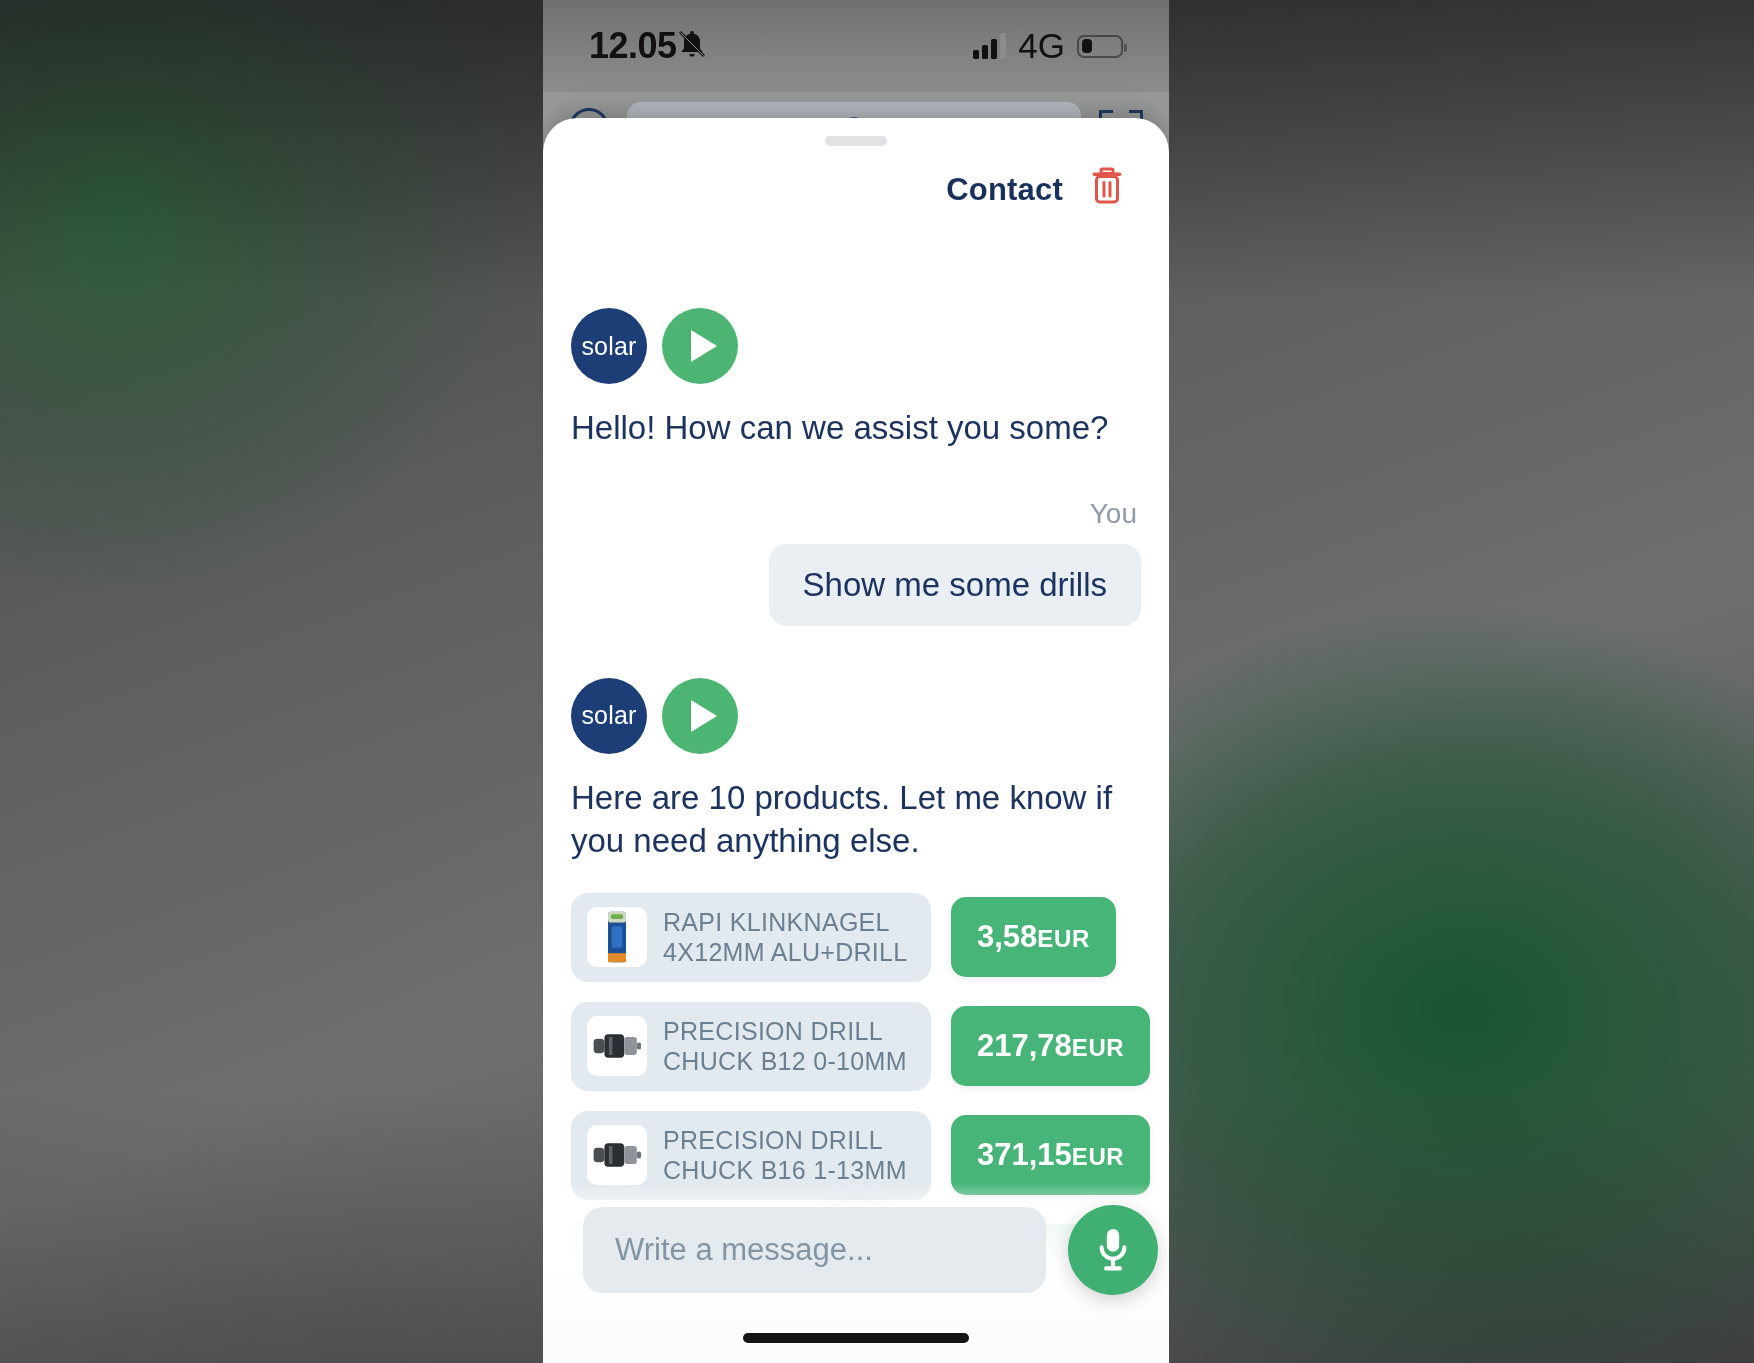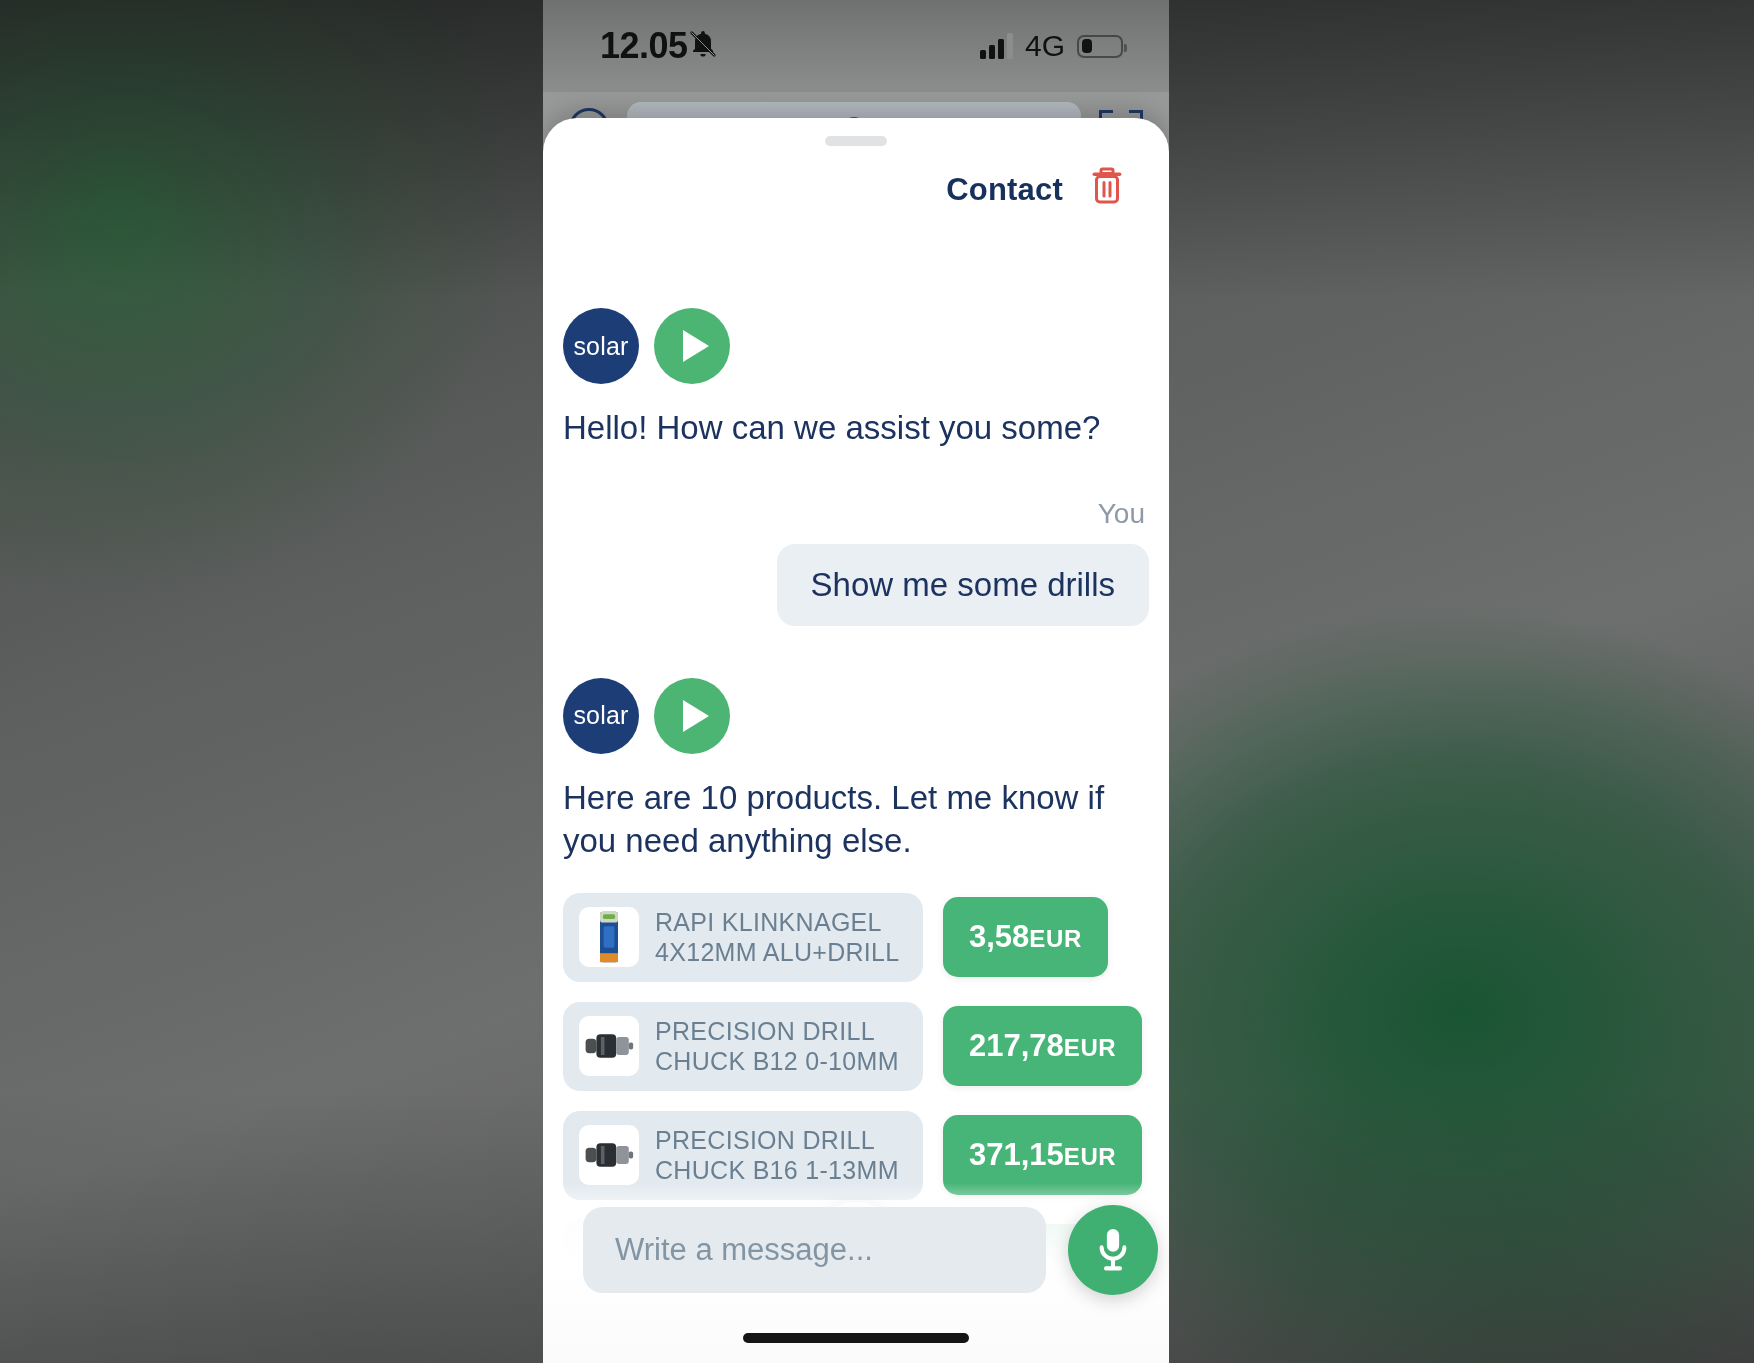--- a/index.html
+++ b/index.html
@@ -33,33 +33,33 @@
     background: linear-gradient(180deg, #8f9190 0%, #a6a8a7 18%, #b4b6b5 55%, #a9abaa 88%, #9b9d9c 100%);
   }
 
   
   .statusbar {
     position: absolute; left: 0; top: 0; width: 100%; height: 92px;
     display: flex; align-items: center; justify-content: space-between;
     padding: 0 46px;
     background: linear-gradient(180deg, #6f7170 0%, #8c8e8d 100%);
   }
-  .sb-left { display: flex; align-items: center; gap: 0; margin-left: 11px; }
+  .sb-left { display: flex; align-items: center; gap: 0; }
   .sb-time {
     font-size: 36px; font-weight: 600; color: #101010;
     letter-spacing: -0.5px;
   }
   .sb-right { display: flex; align-items: center; gap: 12px; }
   .sig { display: flex; align-items: flex-end; gap: 3px; height: 26px; }
   .sig i { display: block; width: 6px; background: #111; border-radius: 1.5px; }
   .sig i:nth-child(1) { height: 9px; }
   .sig i:nth-child(2) { height: 14px; }
   .sig i:nth-child(3) { height: 20px; }
   .sig i:nth-child(4) { height: 26px; background: #8b8d8c; }
-  .sb-net { font-size: 30px; font-weight: 500; color: #101010; }
+  .sb-net { font-size: 35px; font-weight: 500; color: #101010; }
   .batt {
     width: 46px; height: 23px; border: 2.5px solid rgba(25,25,25,.55);
     border-radius: 7px; position: relative; display: flex; align-items: center;
     padding: 2.5px;
   }
   .batt::after {
     content: ""; position: absolute; right: -6px; top: 7px;
     width: 3px; height: 8px; border-radius: 0 2px 2px 0;
     background: rgba(25,25,25,.45);
   }
@@ -120,21 +120,21 @@
     font-size: 31px; font-weight: 700; color: #18305c; letter-spacing: .2px;
   }
   .trash {
     width: 36px; height: 42px; position: relative; cursor: pointer;
   }
   .trash svg { display: block; }
 
   
   .chat {
     position: absolute; left: 0; right: 0; top: 168px; bottom: 0;
-    padding: 0 20px;
+    padding: 0 28px;
   }
   .bot-avatars { display: flex; align-items: center; gap: 15px; margin-top: 22px; }
   .av-solar {
     width: 76px; height: 76px; border-radius: 50%;
     background: #1c3d76;
     display: flex; align-items: center; justify-content: center;
     color: #fff; font-size: 25px; font-weight: 500; letter-spacing: .2px;
     overflow: hidden;
   }
   .av-play {

